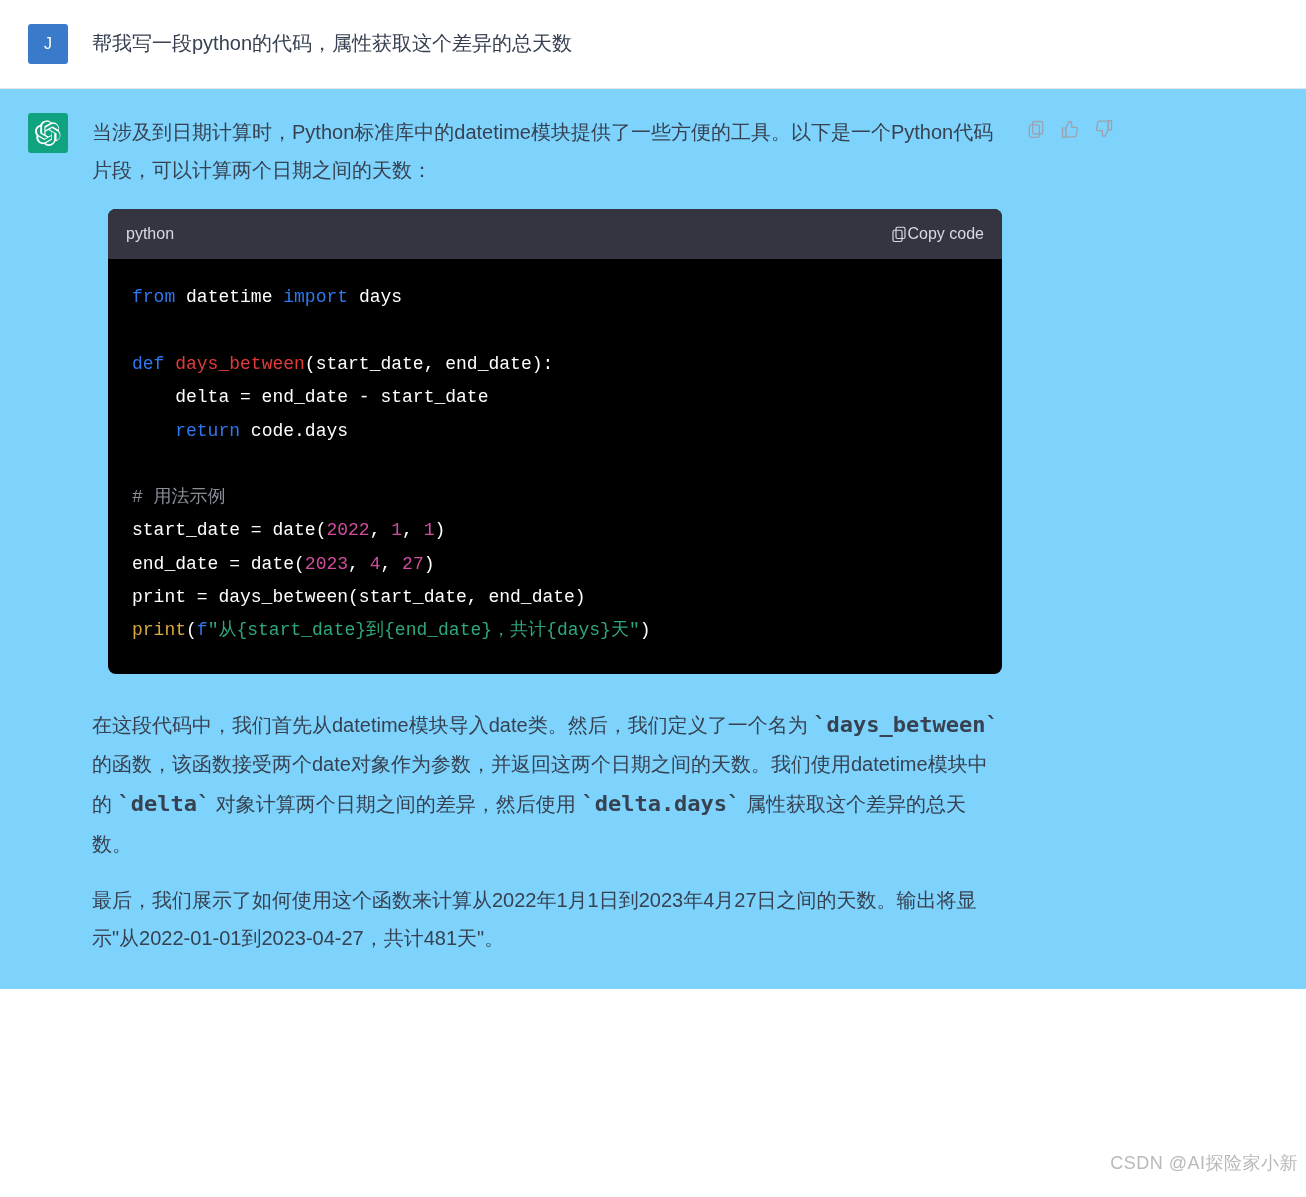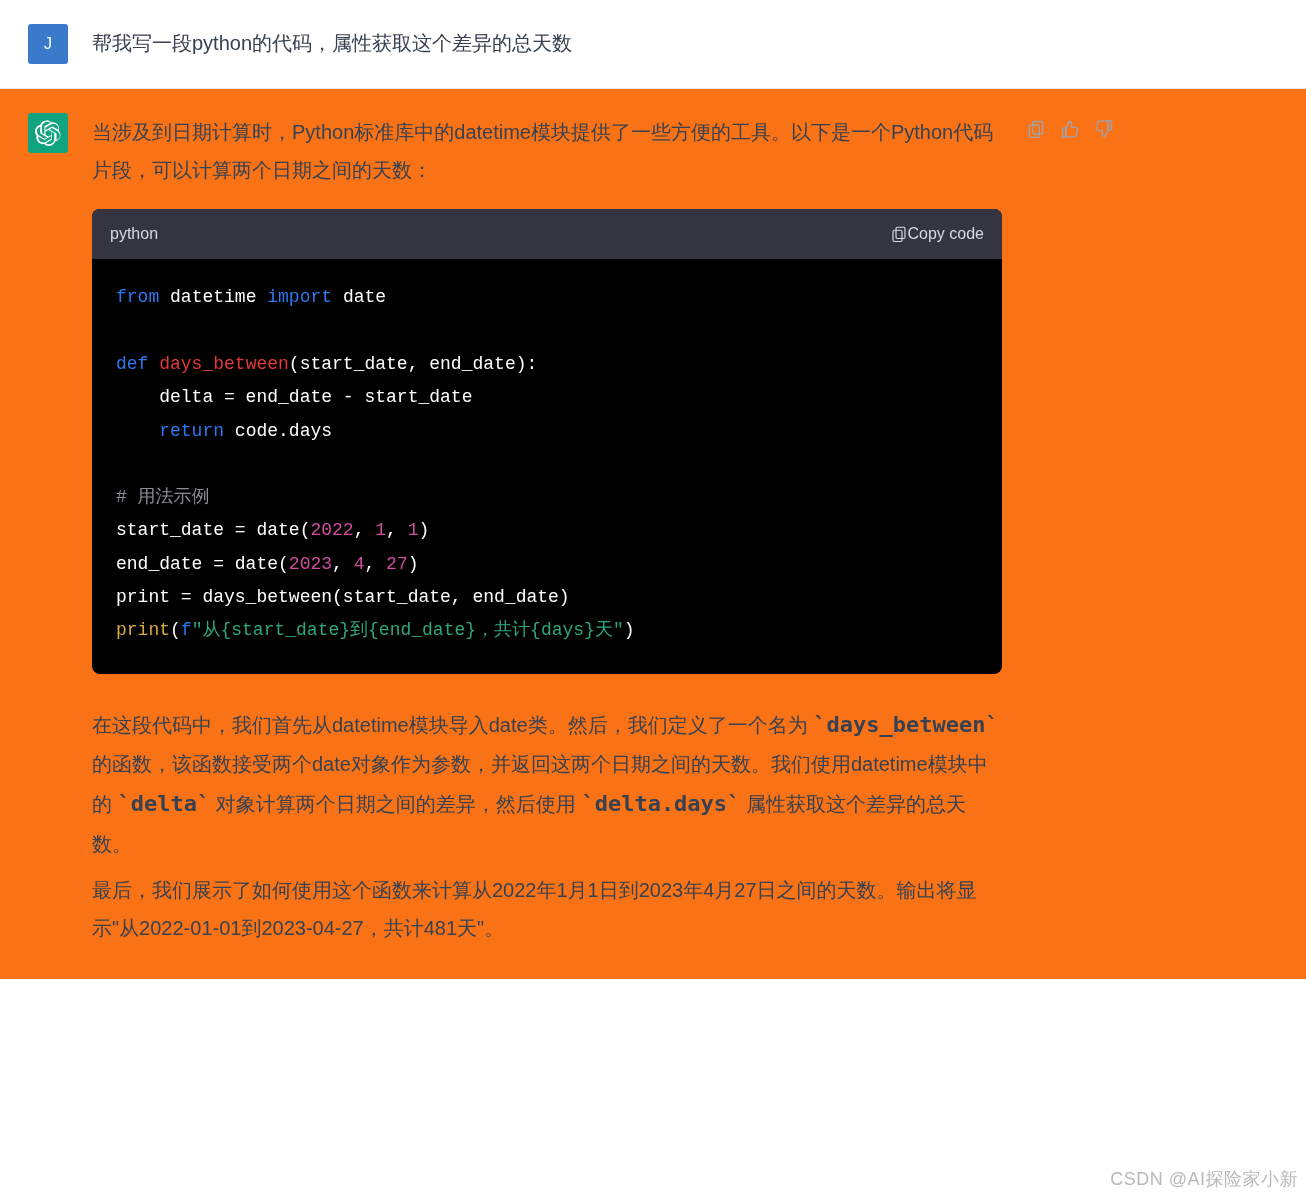--- a/index.html
+++ b/index.html
@@ -9,21 +9,21 @@
     width: 1306px;
     color: #374151;
   }
   .message {
     display: flex;
     gap: 24px;
     padding: 24px 20px 24px 28px;
     width: 100%;
   }
   .user-row { background: #ffffff; border-bottom: 1px solid #e5e7eb; }
-  .assistant-row { background: #f97316; }
+  .assistant-row { background: #7dd3fc; }
   .avatar {
     width: 40px; height: 40px;
     flex: 0 0 40px;
     border-radius: 3px;
     display: flex; align-items: center; justify-content: center;
     font-size: 16px; color: #fff;
   }
   .avatar-user { background: #3a7acb; }
   .avatar-assistant { background: #10a37f; }
   .avatar-assistant svg { width: 26px; height: 26px; }
@@ -38,21 +38,21 @@
     flex: 0 0 auto;
     display: flex;
     gap: 14px;
     color: #9ca3af;
     padding-top: 6px;
   }
   .actions .icon-btn { width: 20px; height: 20px; cursor: pointer; }
   .actions svg { width: 20px; height: 20px; stroke: #9ca3af; fill: none; stroke-width: 1.6; }
 
   .code-block {
-    margin: 20px 0 30px 0;
+    margin: 20px 0 30px 16px;
     border-radius: 8px;
     overflow: hidden;
     background: #000;
   }
   .code-header {
     background: #343541;
     color: #d9d9e3;
     display: flex;
     justify-content: space-between;
     align-items: center;
@@ -75,31 +75,31 @@
   }
   .tok-kw   { color: #2d78ef; text-align: right; }   
   .tok-fn   { color: #e23a3a; text-align: right; }   
   .tok-num  { color: #d14da0; text-align: center; }   
   .tok-bi   { color: #d9a93e; }   
   .tok-str  { color: #2fa77a; }   
   .tok-com  { color: #8a8f99; }   
   .tok-plain{ color: #ffffff; }
 
   .prose p { margin: 0 0 8px 0; }
-  .prose p.gap { margin-top: 8px; }
+  .prose p.gap { margin-top: 18px; }
   code.inline {
     font-family: "SFMono-Regular", Consolas, monospace;
     font-weight: 700;
     font-size: 22px;
   }
 
   .watermark {
     position: fixed;
     right: 8px;
-    bottom: 6px;
+    bottom: 22px;
     color: #b9b9b9;
     font-size: 18px;
     letter-spacing: 0.5px;
     pointer-events: none;
   }
 </style>
 </head>
 <body>
 
 <div class="message user-row">
@@ -124,21 +124,21 @@
       <div class="code-header">
         <span>python</span>
         <div class="copy-btn">
           <svg viewBox="0 0 24 24">
             <rect x="8" y="3" width="12" height="15" rx="2"></rect>
             <rect x="4" y="7" width="12" height="15" rx="2"></rect>
           </svg>
           <span>Copy code</span>
         </div>
       </div>
-      <pre><span class="tok-kw">from</span> <span class="tok-plain">datetime</span> <span class="tok-kw">import</span> <span class="tok-plain">date</span>
+      <pre><span class="tok-kw">from</span> <span class="tok-plain">datetime</span> <span class="tok-kw">import</span> <span class="tok-plain">days</span>
 
 <span class="tok-kw">def</span> <span class="tok-fn">days_between</span><span class="tok-plain">(start_date, end_date):</span>
 <span class="tok-plain">    delta = end_date - start_date</span>
     <span class="tok-kw">return</span> <span class="tok-plain">code.days</span>
 
 <span class="tok-com"># 用法示例</span>
 <span class="tok-plain">start_date = date(</span><span class="tok-num">2022</span><span class="tok-plain">, </span><span class="tok-num">1</span><span class="tok-plain">, </span><span class="tok-num">1</span><span class="tok-plain">)</span>
 <span class="tok-plain">end_date = date(</span><span class="tok-num">2023</span><span class="tok-plain">, </span><span class="tok-num">4</span><span class="tok-plain">, </span><span class="tok-num">27</span><span class="tok-plain">)</span>
 <span class="tok-plain">print = days_between(start_date, end_date)</span>
 <span class="tok-bi">print</span><span class="tok-plain">(</span><span class="tok-kw">f</span><span class="tok-str">"从{start_date}到{end_date}，共计{days}天"</span><span class="tok-plain">)</span></pre>

